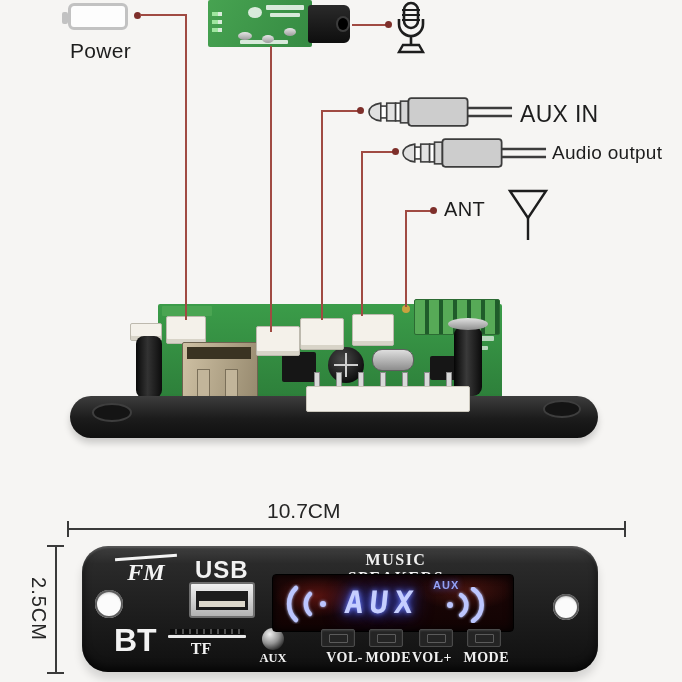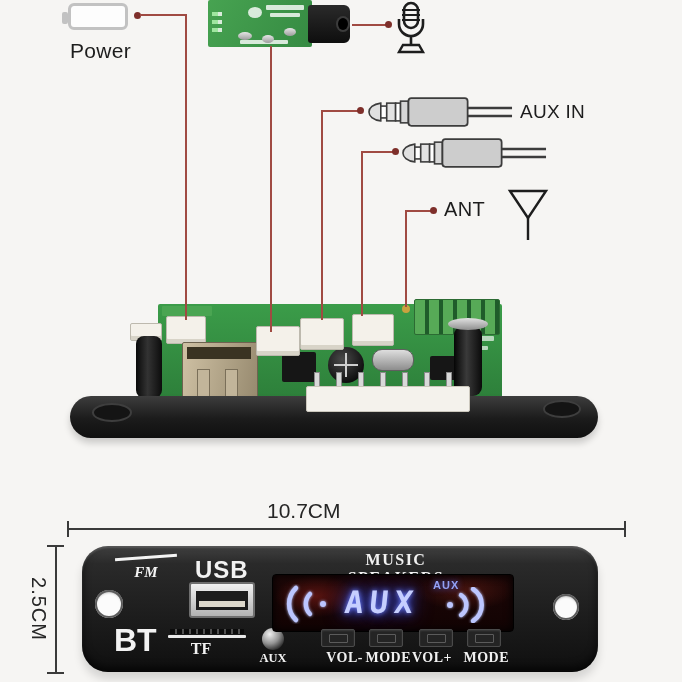--- a/index.html
+++ b/index.html
@@ -72,21 +72,21 @@
   .panel{position:absolute;left:82px;top:546px;width:516px;height:126px;border-radius:26px;
        background:linear-gradient(180deg,#404040 0%,#2a2a2a 14%,#1d1d1d 55%,#0f0f0f 100%);
        box-shadow:inset 0 2px 2px rgba(255,255,255,.16),inset 0 -4px 8px rgba(0,0,0,.7),0 7px 10px rgba(0,0,0,.14);
        z-index:3;}
   .hole{position:absolute;border-radius:50%;background:#fbfbfb;
        box-shadow:inset 0 0 0 2px #5c5c5c,inset 0 2px 3px rgba(0,0,0,.45);z-index:4;}
   .brand{position:absolute;left:112px;top:554px;width:68px;color:#f4f4f4;z-index:4;
        font-family:"Liberation Serif",serif;font-style:italic;font-weight:bold;text-align:center;}
   .brand .t{font-size:28px;line-height:30px;}
   .brand .u{width:62px;height:3px;background:#f4f4f4;margin:2px auto 1px;transform:rotate(-4deg);}
-  .brand .b{font-size:15px;line-height:24px;}
+  .brand .b{font-size:24px;line-height:24px;}
   .ptxt{position:absolute;color:#f2f2f2;z-index:4;}
   .usbport{position:absolute;left:189px;top:582px;width:66px;height:36px;border-radius:3px;z-index:4;
        background:linear-gradient(#f2f2f2,#b3b3b3);border:2px solid #6f6f6f;box-sizing:border-box;}
   .usbport .in{position:absolute;left:5px;top:7px;width:52px;height:19px;background:#1c1c1c;}
   .usbport .tongue{position:absolute;left:3px;top:10px;width:46px;height:6px;background:#ddd8cc;}
   .tfslot{position:absolute;left:170px;top:629px;width:74px;height:5px;z-index:4;
        background:repeating-linear-gradient(90deg,#0b0b0b 0 5px,#4f4f4f 5px 7px);}
   .tfline{position:absolute;left:168px;top:635px;width:78px;height:3px;background:#e9e9e9;border-radius:1px;z-index:4;}
   .knob{position:absolute;left:262px;top:628px;width:22px;height:22px;border-radius:50%;z-index:4;
        background:radial-gradient(circle at 35% 28%,#f0f0f0,#949494 45%,#1f1f1f 82%);}
@@ -160,35 +160,36 @@
   <svg class="abs" style="left:366px;top:95px;z-index:7;" width="148" height="34" viewBox="0 0 150 34">
     <path d="M15 8 C7 9 3 13 3 17 C3 21 7 25 15 26 Z" fill="#e0e0e0" stroke="#3c3c3c" stroke-width="1.6"></path>
     <rect x="15" y="11" width="6" height="12" fill="#fff" stroke="#3c3c3c" stroke-width="1.6"></rect>
     <rect x="21" y="8" width="9" height="18" fill="#e3e3e3" stroke="#3c3c3c" stroke-width="1.6"></rect>
     <rect x="30" y="8" width="5" height="18" fill="#fff" stroke="#3c3c3c" stroke-width="1.6"></rect>
     <rect x="35" y="6" width="8" height="22" fill="#d7d7d7" stroke="#3c3c3c" stroke-width="1.6"></rect>
     <rect x="43" y="3" width="60" height="28" rx="3" fill="#cdcdcd" stroke="#3c3c3c" stroke-width="1.8"></rect>
     <line x1="103" y1="13" x2="148" y2="13" stroke="#3c3c3c" stroke-width="2.6"></line>
     <line x1="103" y1="21" x2="148" y2="21" stroke="#3c3c3c" stroke-width="2.6"></line>
   </svg>
-  <div class="lbl" style="left:520px;top:101px;font-size:19px;">AUX IN</div>
+  <div class="lbl" style="left:520px;top:101px;font-size:23px;">AUX IN</div>
 
   <div class="rl" style="left:361px;top:151px;width:34px;height:2px;"></div>
   <div class="rdot" style="left:392px;top:148px;"></div>
   <div class="rl" style="left:361px;top:151px;width:2px;height:165px;"></div>
   <svg class="abs" style="left:400px;top:136px;z-index:7;" width="148" height="34" viewBox="0 0 150 34">
     <path d="M15 8 C7 9 3 13 3 17 C3 21 7 25 15 26 Z" fill="#e0e0e0" stroke="#3c3c3c" stroke-width="1.6"></path>
     <rect x="15" y="11" width="6" height="12" fill="#fff" stroke="#3c3c3c" stroke-width="1.6"></rect>
     <rect x="21" y="8" width="9" height="18" fill="#e3e3e3" stroke="#3c3c3c" stroke-width="1.6"></rect>
     <rect x="30" y="8" width="5" height="18" fill="#fff" stroke="#3c3c3c" stroke-width="1.6"></rect>
     <rect x="35" y="6" width="8" height="22" fill="#d7d7d7" stroke="#3c3c3c" stroke-width="1.6"></rect>
     <rect x="43" y="3" width="60" height="28" rx="3" fill="#cdcdcd" stroke="#3c3c3c" stroke-width="1.8"></rect>
     <line x1="103" y1="13" x2="148" y2="13" stroke="#3c3c3c" stroke-width="2.6"></line>
     <line x1="103" y1="21" x2="148" y2="21" stroke="#3c3c3c" stroke-width="2.6"></line>
   </svg>
+  <div class="lbl" style="left:552px;top:142px;font-size:19px;">Audio output</div>
 
   <div class="rl" style="left:405px;top:210px;width:28px;height:2px;"></div>
   <div class="rdot" style="left:430px;top:207px;"></div>
   <div class="rl" style="left:405px;top:210px;width:2px;height:97px;"></div>
   <div class="lbl" style="left:444px;top:198px;font-size:20px;">ANT</div>
   <svg class="abs" style="left:506px;top:188px;z-index:7;" width="44" height="54" viewBox="0 0 44 54">
     <path d="M4,3 L40,3 L22,30 Z" fill="none" stroke="#1d1d1d" stroke-width="2.4"></path>
     <line x1="22" y1="30" x2="22" y2="52" stroke="#1d1d1d" stroke-width="2.4"></line>
   </svg>
 

